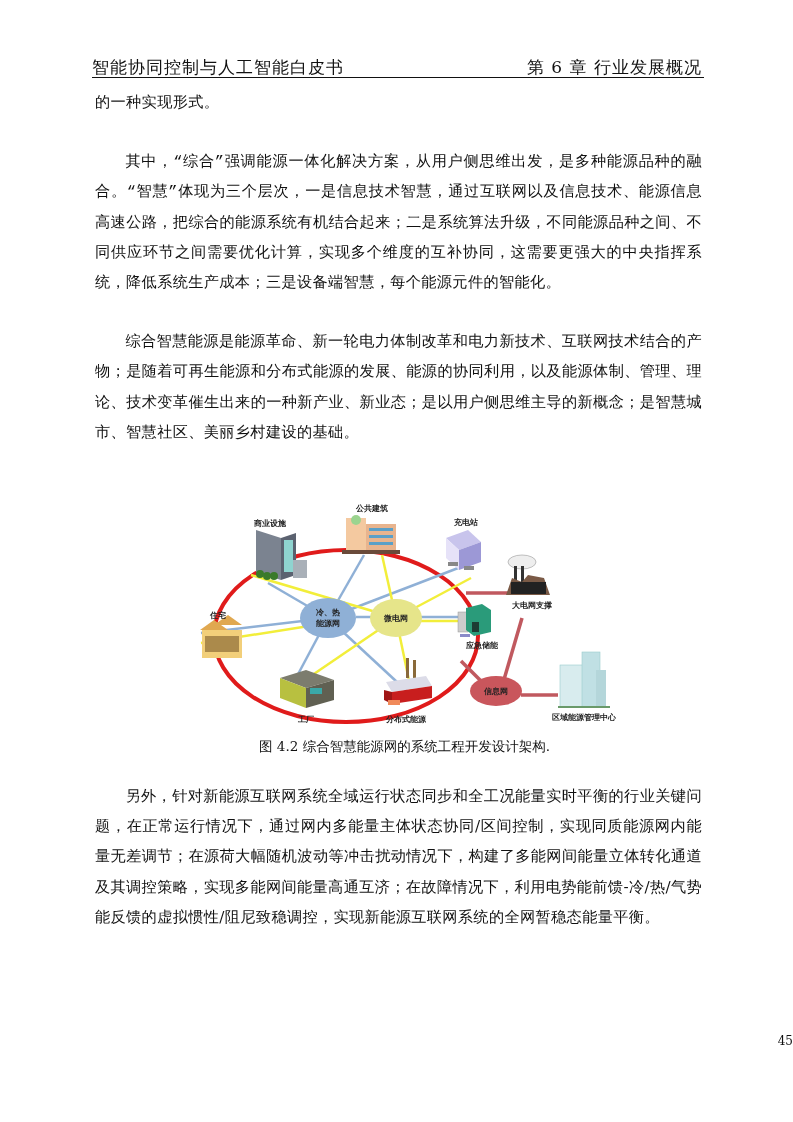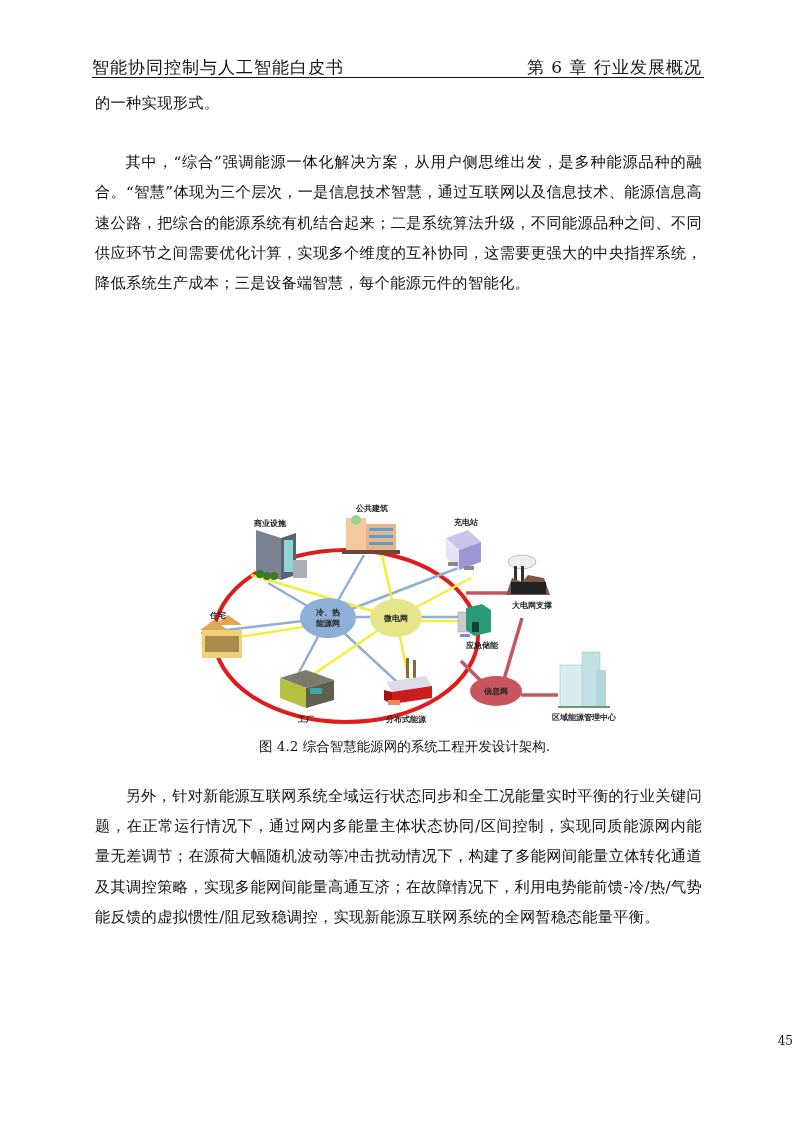--- a/index.html
+++ b/index.html
@@ -4,21 +4,21 @@
 <style>
   html, body { margin: 0; padding: 0; background: #ffffff; }
   body { width: 793px; height: 1122px; position: relative; overflow: hidden;
          font-family: "DejaVu Serif", "Liberation Serif", serif; color: #111; }
   .header { position: absolute; left: 92px; top: 56px; width: 610px; height: 20px;
             font-size: 17px; letter-spacing: 1px; }
   .header .left { position: absolute; left: 0; top: 0; }
   .header .right { position: absolute; right: 0; top: 0; }
   .header-rule { position: absolute; left: 92px; top: 77px; width: 612px; height: 0;
                  border-top: 1.5px solid #111; }
-  .content { position: absolute; left: 95px; top: 88px; width: 607px; }
+  .content { position: absolute; left: 95px; top: 88px; width: 607px; font-family: Liberation Mono, monospace; }
   p.para { margin: 0; font-size: 15.2px; line-height: 30.2px; text-align: justify;
            text-align-last: left; letter-spacing: 0.35px; }
   p.indent { text-indent: 2em; margin-top: 29px; }
   .figure { position: absolute; left: 196px; top: 500px; width: 440px; height: 232px; }
   .figure svg { width: 440px; height: 232px; display: block; }
   .caption { position: absolute; left: 0; width: 793px; top: 738px; text-align: center;
              font-size: 13.5px; padding-left: 8px; }
   .para-block2 { position: absolute; left: 95px; top: 752px; width: 607px; }
   .page-num { position: absolute; left: 0; width: 793px; top: 1034px; text-align: right;
               font-size: 12px; }
@@ -30,20 +30,21 @@
 
 <div class="header">
   <span class="left">智能协同控制与人工智能白皮书</span>
   <span class="right">第 6 章  行业发展概况</span>
 </div>
 <div class="header-rule"></div>
 
 <div class="content">
   <p class="para">的一种实现形式。</p>
   <p class="para indent">其中，“综合”强调能源一体化解决方案，从用户侧思维出发，是多种能源品种的融合。“智慧”体现为三个层次，一是信息技术智慧，通过互联网以及信息技术、能源信息高速公路，把综合的能源系统有机结合起来；二是系统算法升级，不同能源品种之间、不同供应环节之间需要优化计算，实现多个维度的互补协同，这需要更强大的中央指挥系统，降低系统生产成本；三是设备端智慧，每个能源元件的智能化。</p>
+  <p class="para indent">综合智慧能源是能源革命、新一轮电力体制改革和电力新技术、互联网技术结合的产物；是随着可再生能源和分布式能源的发展、能源的协同利用，以及能源体制、管理、理论、技术变革催生出来的一种新产业、新业态；是以用户侧思维主导的新概念；是智慧城市、智慧社区、美丽乡村建设的基础。</p>
 </div>
 
 <div class="figure">
   <svg viewBox="0 0 440 232" xmlns="http://www.w3.org/2000/svg">
 
     <ellipse cx="150" cy="136" rx="132" ry="86" fill="none" stroke="#e01b1b" stroke-width="4"></ellipse>
 
     <g stroke="#c0595f" stroke-width="3.5" fill="none">
       <line x1="265" y1="161" x2="290" y2="186"></line>
       <line x1="307" y1="183" x2="326" y2="118"></line>

